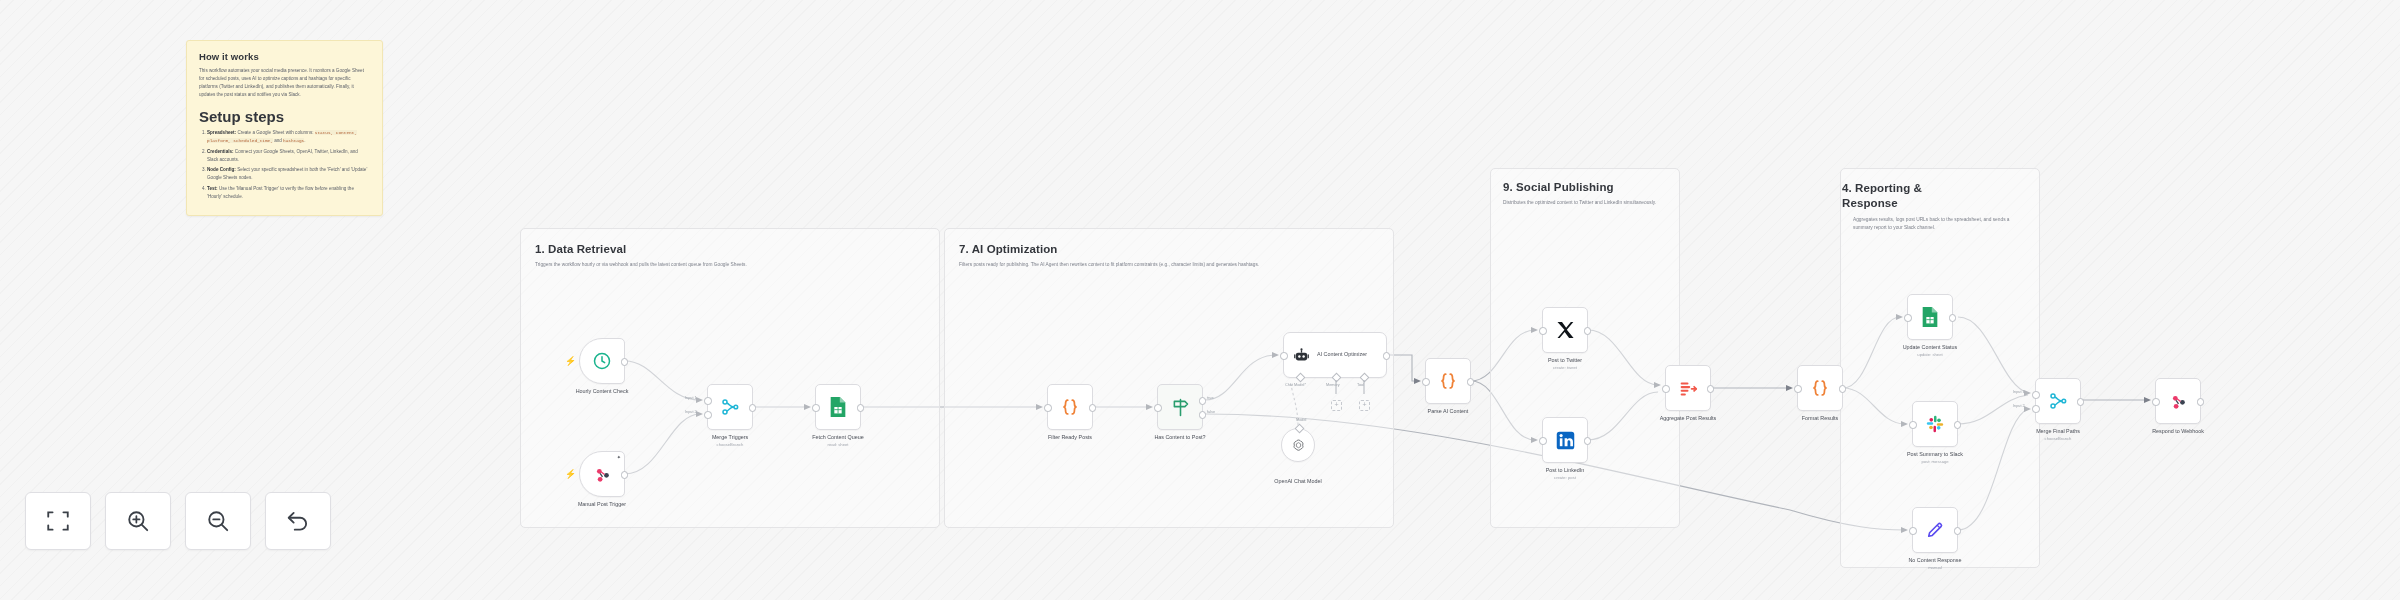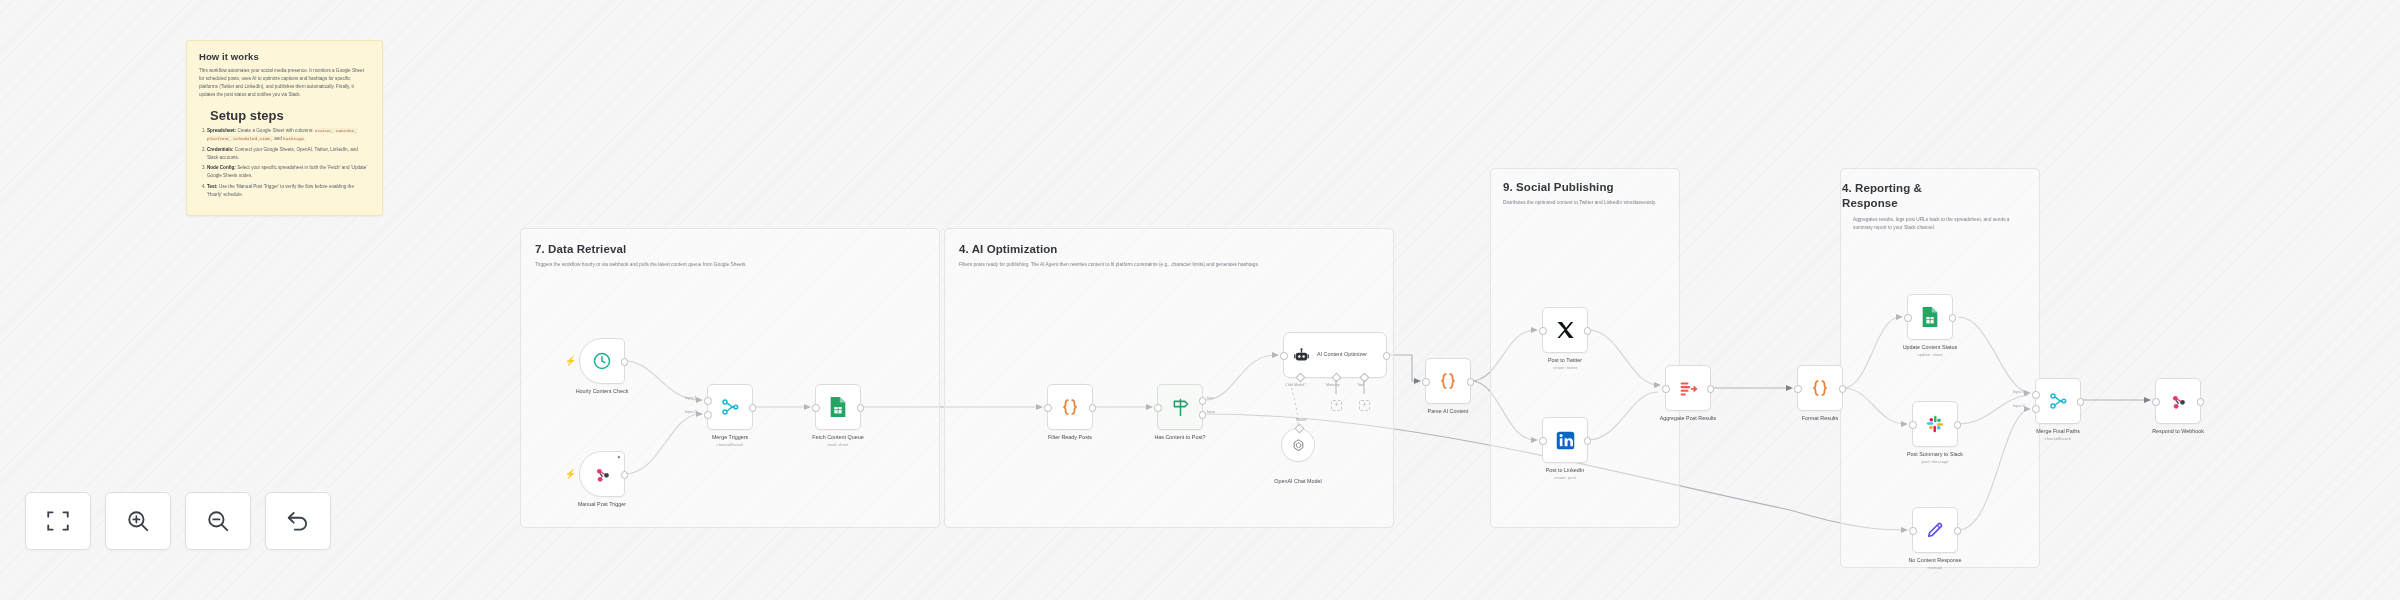--- a/index.html
+++ b/index.html
@@ -19,21 +19,21 @@
   #edges{position:absolute;inset:0;pointer-events:none;}
 
   
   .sticky{
     position:absolute;left:186px;top:40px;width:197px;height:176px;
     background:#fdf6d8;border:1px solid #f2e6b4;border-radius:3px;
     padding:10px 12px;box-sizing:border-box;overflow:hidden;
     box-shadow:0 1px 2px rgba(0,0,0,.05);
   }
   .sticky h3{margin:0 0 5px 0;font-size:9.5px;color:#33363c;font-weight:bold;letter-spacing:.1px;}
-  .sticky h4{margin:9px 0 4px 11px;font-size:13px;color:#33363c;font-weight:bold;}
+  .sticky h4{margin:9px 0 4px 0;font-size:15px;color:#33363c;font-weight:bold;}
   .sticky p{margin:0;font-size:4.6px;line-height:1.75;color:#5b5f68;}
   .sticky ol{margin:0;padding-left:8px;font-size:4.6px;line-height:1.75;color:#5b5f68;}
   .sticky li{margin-bottom:2.5px;}
   .sticky b{color:#33363c;}
   .sticky code{font-family:"Liberation Mono",monospace;color:#b05c2e;background:rgba(0,0,0,.03);font-size:4.4px;}
 
   
   .section{
     position:absolute;border:1px solid #e4e4e6;border-radius:5px;
     background:rgba(255,255,255,.42);box-sizing:border-box;
@@ -169,24 +169,24 @@
     <li><b>Node Config:</b> <span>Select your specific spreadsheet in both the 'Fetch' and 'Update' Google Sheets nodes.</span></li>
     <li><b>Test:</b> <span>Use the 'Manual Post Trigger' to verify the flow before enabling the 'Hourly' schedule.</span></li>
   </ol>
 </div>
 
 <div class="section" style="left:520px;top:228px;width:420px;height:300px;"></div>
 <div class="section" style="left:944px;top:228px;width:450px;height:300px;"></div>
 <div class="section" style="left:1490px;top:168px;width:190px;height:360px;"></div>
 <div class="section" style="left:1840px;top:168px;width:200px;height:400px;"></div>
 
-<div class="sec-title" style="left:535px;top:243px;">7. Data Retrieval</div>
+<div class="sec-title" style="left:535px;top:243px;">1. Data Retrieval</div>
 <div class="sec-desc" style="left:535px;top:261px;width:390px;">Triggers the workflow hourly or via webhook and pulls the latest content queue from Google Sheets.</div>
 
-<div class="sec-title" style="left:959px;top:243px;">4. AI Optimization</div>
+<div class="sec-title" style="left:959px;top:243px;">7. AI Optimization</div>
 <div class="sec-desc" style="left:959px;top:261px;width:420px;">Filters posts ready for publishing. The AI Agent then rewrites content to fit platform constraints (e.g., character limits) and generates hashtags.</div>
 
 <div class="sec-title" style="left:1503px;top:181px;">9. Social Publishing</div>
 <div class="sec-desc" style="left:1503px;top:199px;width:160px;">Distributes the optimized content to Twitter and LinkedIn simultaneously.</div>
 
 <div class="sec-title" style="left:1842px;top:181px;width:130px;line-height:1.3;">4. Reporting &amp; Response</div>
 <div class="sec-desc" style="left:1853px;top:216px;width:165px;">Aggregates results, logs post URLs back to the spreadsheet, and sends a summary report to your Slack channel.</div>
 
 <div class="node" style="left:579px;top:338px;">
   <div class="trig-bolt">⚡</div>

